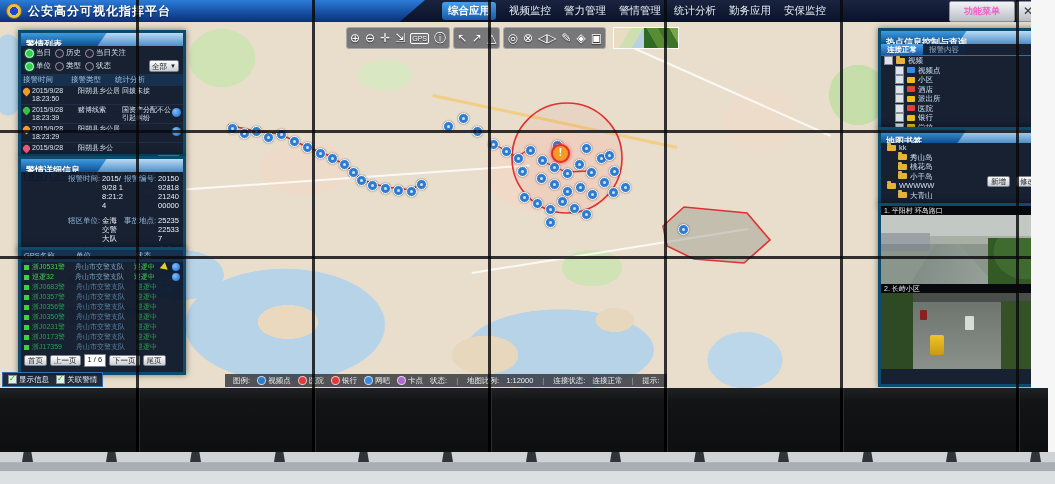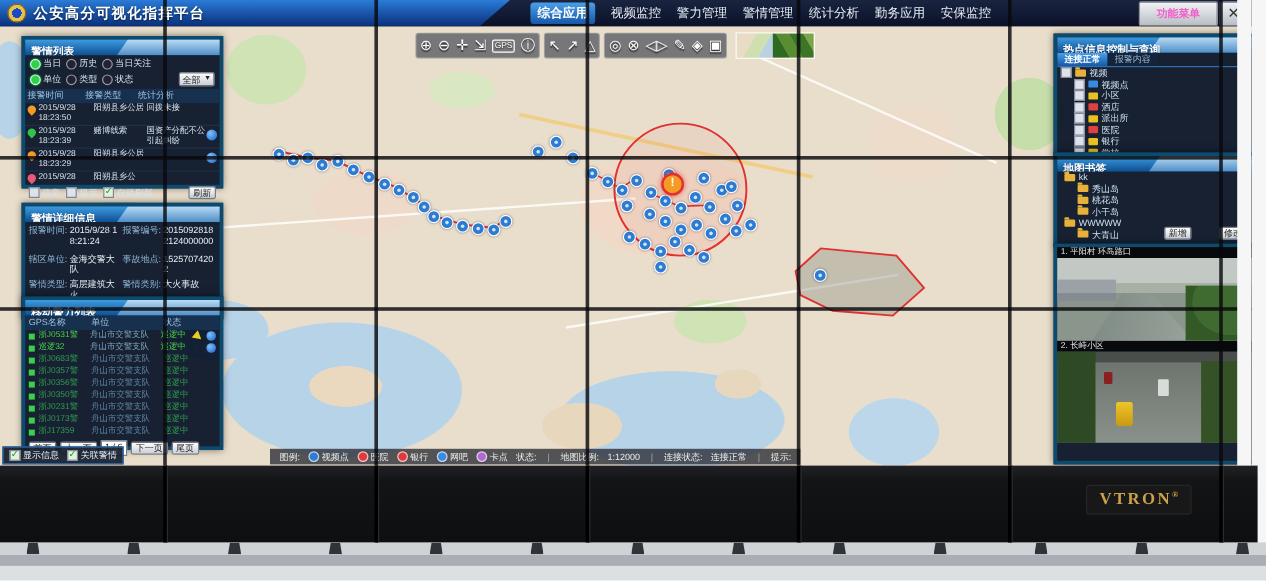--- a/index.html
+++ b/index.html
@@ -68,42 +68,42 @@
   .dropdown{margin-left:auto;background:linear-gradient(#fdfdfd,#c9ced6);border:1px solid #7a8088;border-radius:2px;color:#222;font-size:7.5px;height:10px;line-height:9px;padding:0 2px;display:flex;gap:3px;align-items:center;cursor:pointer;}
   .thead{display:flex;background:#16304e;color:#9fc3e0;font-size:7.5px;padding:1px 2px;margin-top:2px;}
   .thead .c1{width:48px;} .thead .c2{width:44px;} .thead .c3{flex:1;}
   .arow{display:flex;align-items:flex-start;padding:1px 2px;border-bottom:1px solid rgba(60,90,130,.25);color:#d8e4f0;font-size:7px;line-height:8px;cursor:pointer;}
   .arow .dot{width:7px;height:7px;border-radius:50% 50% 50% 0;margin:1px 2px 0 0;flex:0 0 auto;transform:rotate(-45deg);}
   .arow .t{width:46px;} .arow .ty{width:44px;} .arow .ct{flex:1;}
   .abadge{width:9px;height:9px;border-radius:50%;background:radial-gradient(circle at 35% 35%,#7ec0ff,#1560c0);flex:0 0 auto;margin-top:2px;cursor:pointer;}
   .lfoot{display:flex;align-items:center;gap:5px;padding:2px 3px 1px;color:#d8e4f0;font-size:7.5px;}
   .pgrow{display:flex;align-items:center;gap:3px;justify-content:flex-start;padding:2px 3px;}
   
-  .drow{display:flex;color:#e8f0f8;font-size:7.5px;line-height:9px;padding:1.5px 3px;}
+  .drow{display:flex;color:#e8f0f8;font-size:7.5px;line-height:9px;padding:1.5px 3px;margin-left:44px;}
   .dl{color:#8fb8d8;flex:0 0 auto;}
   .dv{margin-left:2px;word-break:break-all;}
   .dcol{display:flex;flex:1;min-width:0;}
   
   .phead{display:flex;background:#16304e;color:#9fc3e0;font-size:7.5px;padding:1px 3px;}
   .prow{display:flex;align-items:center;font-size:7px;line-height:10px;padding:0 3px;cursor:pointer;}
   .prow .sq{width:5px;height:5px;background:#3ad04a;margin-right:3px;flex:0 0 auto;}
   .prow .nm{width:44px;color:#4ad04a;} .prow .un{width:60px;color:#7fa8c8;} .prow .st{width:28px;color:#4ad04a;}
   .prow.dim .nm,.prow.dim .st{color:#2f9f4f;} .prow.dim .un{color:#5f87a8;}
   .dir-icon{width:0;height:0;border-left:4px solid transparent;border-right:4px solid transparent;border-bottom:7px solid #e8d020;transform:rotate(130deg);margin-right:3px;}
   .p-badge{width:8px;height:8px;border-radius:50%;background:radial-gradient(circle at 35% 35%,#7ec0ff,#1560c0);}
   
   .tabs{display:flex;height:11px;border-bottom:1px solid #2f6fae;}
   .tab{font-size:7.5px;color:#9ab4cc;padding:0 6px;line-height:11px;background:#14243c;cursor:pointer;}
   .tab.active{background:linear-gradient(#4aa0e8,#1658a8);color:#fff;font-weight:bold;}
   .trow{display:flex;align-items:center;font-size:7.5px;color:#cfe2f2;line-height:9.5px;padding:0 3px;cursor:pointer;}
   .trow .ticon{width:8px;height:6px;border-radius:1px;margin:0 3px;flex:0 0 auto;}
   .trow.lv1{padding-left:14px;}
   .folder{width:9px;height:6px;background:#e8b23a;border-radius:1px;position:relative;margin:0 3px;flex:0 0 auto;}
   .folder::before{content:"";position:absolute;left:0;top:-2px;width:4px;height:2px;background:#e8b23a;border-radius:1px 1px 0 0;}
-  .bkbtns{position:absolute;right:4px;bottom:3px;display:flex;gap:23px;}
+  .bkbtns{position:absolute;right:4px;bottom:16px;display:flex;gap:6px;}
   
   .vtitle{display:flex;align-items:center;height:13px;background:linear-gradient(#3d9be0,#0e4f92);}
   .vtitle .tname{color:#fff;font-size:9px;font-weight:bold;padding-left:5px;}
   .vctrl{margin-left:auto;display:flex;align-items:center;gap:4px;background:linear-gradient(#e8ecf2,#b0b8c2);height:100%;padding:0 5px;clip-path:polygon(8px 0,100% 0,100% 100%,0 100%);}
   .vctrl span{color:#223;font-size:7.5px;cursor:pointer;}
   .vlabel{background:rgba(8,8,10,.92);color:#e8e8e8;font-size:7px;line-height:9px;padding:0 3px;height:9px;overflow:hidden;}
   .vbox{position:relative;overflow:hidden;cursor:pointer;}
   .v1{background:linear-gradient(#c2c8c4 0 30%,#a8b0a6 30% 42%,#8a968c 42% 100%);}
   .v1 .trees{position:absolute;right:0;top:34%;width:34%;height:66%;background:radial-gradient(ellipse at 70% 30%,#3f6a30 0 60%,#335a26 61%);}
   .v1 .bldg{position:absolute;left:0;top:26%;width:30%;height:26%;background:linear-gradient(#9aa2a8 0 60%,#848c92 61%);}
@@ -329,42 +329,42 @@
       </div>
       <div class="pgrow">
         <button class="gbtn">首页</button>
         <button class="gbtn">上一页</button>
         <span class="pagebox">1 / 320</span>
         <button class="gbtn">下一页</button>
         <button class="gbtn">尾页</button>
       </div>
     </div>
 
-    <div class="panel" style="left:18px;top:169px;width:162px;height:91px;">
+    <div class="panel" style="left:18px;top:156px;width:162px;height:91px;">
       <div class="ptitle"><span>警情详细信息</span></div>
       <div class="drow">
         <span class="dcol">
             <span class="dl">报警时间:</span>
             <span class="dv">2015/9/28 18:21:24</span>
           </span>
         <span class="dcol">
             <span class="dl">报警编号:</span>
             <span class="dv">20150928182124000000</span>
           </span>
       </div>
       <div class="drow">
       </div>
       <div class="drow">
         <span class="dcol">
             <span class="dl">辖区单位:</span>
             <span class="dv">金海交警大队</span>
           </span>
         <span class="dcol">
             <span class="dl">事故地点:</span>
-            <span class="dv">15257074202</span>
+            <span class="dv">25235225337</span>
           </span>
       </div>
       <div class="drow">
         <span class="dcol">
             <span class="dl">警情类型:</span>
             <span class="dv">高层建筑大火</span>
           </span>
         <span class="dcol">
             <span class="dl">警情类别:</span>
             <span class="dv">大火事故</span>
@@ -390,21 +390,20 @@
             <span class="dv">0</span>
           </span>
       </div>
       <div class="drow">
         <span class="dl">报警内容:</span>
           <span class="dv">电瓶车车主报警:与自行车相撞,人受伤。</span>
       </div>
     </div>
 
     <div class="panel" style="left:18px;top:247px;width:162px;height:122px;">
-      <div class="ptitle"><span>移动警力列表</span></div>
       <div class="phead">
         <span style="width:52px;">GPS名称</span>
         <span style="width:60px;">单位</span>
         <span>状态</span>
       </div>
       <div class="prow">
         <span class="sq"></span>
         <span class="nm">浙J0531警</span>
         <span class="un">舟山市交警支队</span>
         <span class="st">巡逻中</span>
@@ -601,21 +600,20 @@
     <div class="white-edge"></div>
   </div>
 
   <div class="wall-band">
     <div class="band-seam" style="left:136px;"></div>
     <div class="band-seam" style="left:312px;"></div>
     <div class="band-seam" style="left:488px;"></div>
     <div class="band-seam" style="left:664px;"></div>
     <div class="band-seam" style="left:840px;"></div>
     <div class="band-seam" style="left:1016px;"></div>
-    <div class="vtron"><span>VTRON</span><sup>®</sup></div>
   </div>
 
   <div class="floor" id="floor">
       <div class="foot" style="left: 22px;"></div>
       <div class="foot" style="left: 106px;"></div>
       <div class="foot" style="left: 190px;"></div>
       <div class="foot" style="left: 274px;"></div>
       <div class="foot" style="left: 358px;"></div>
       <div class="foot" style="left: 442px;"></div>
       <div class="foot" style="left: 526px;"></div>

